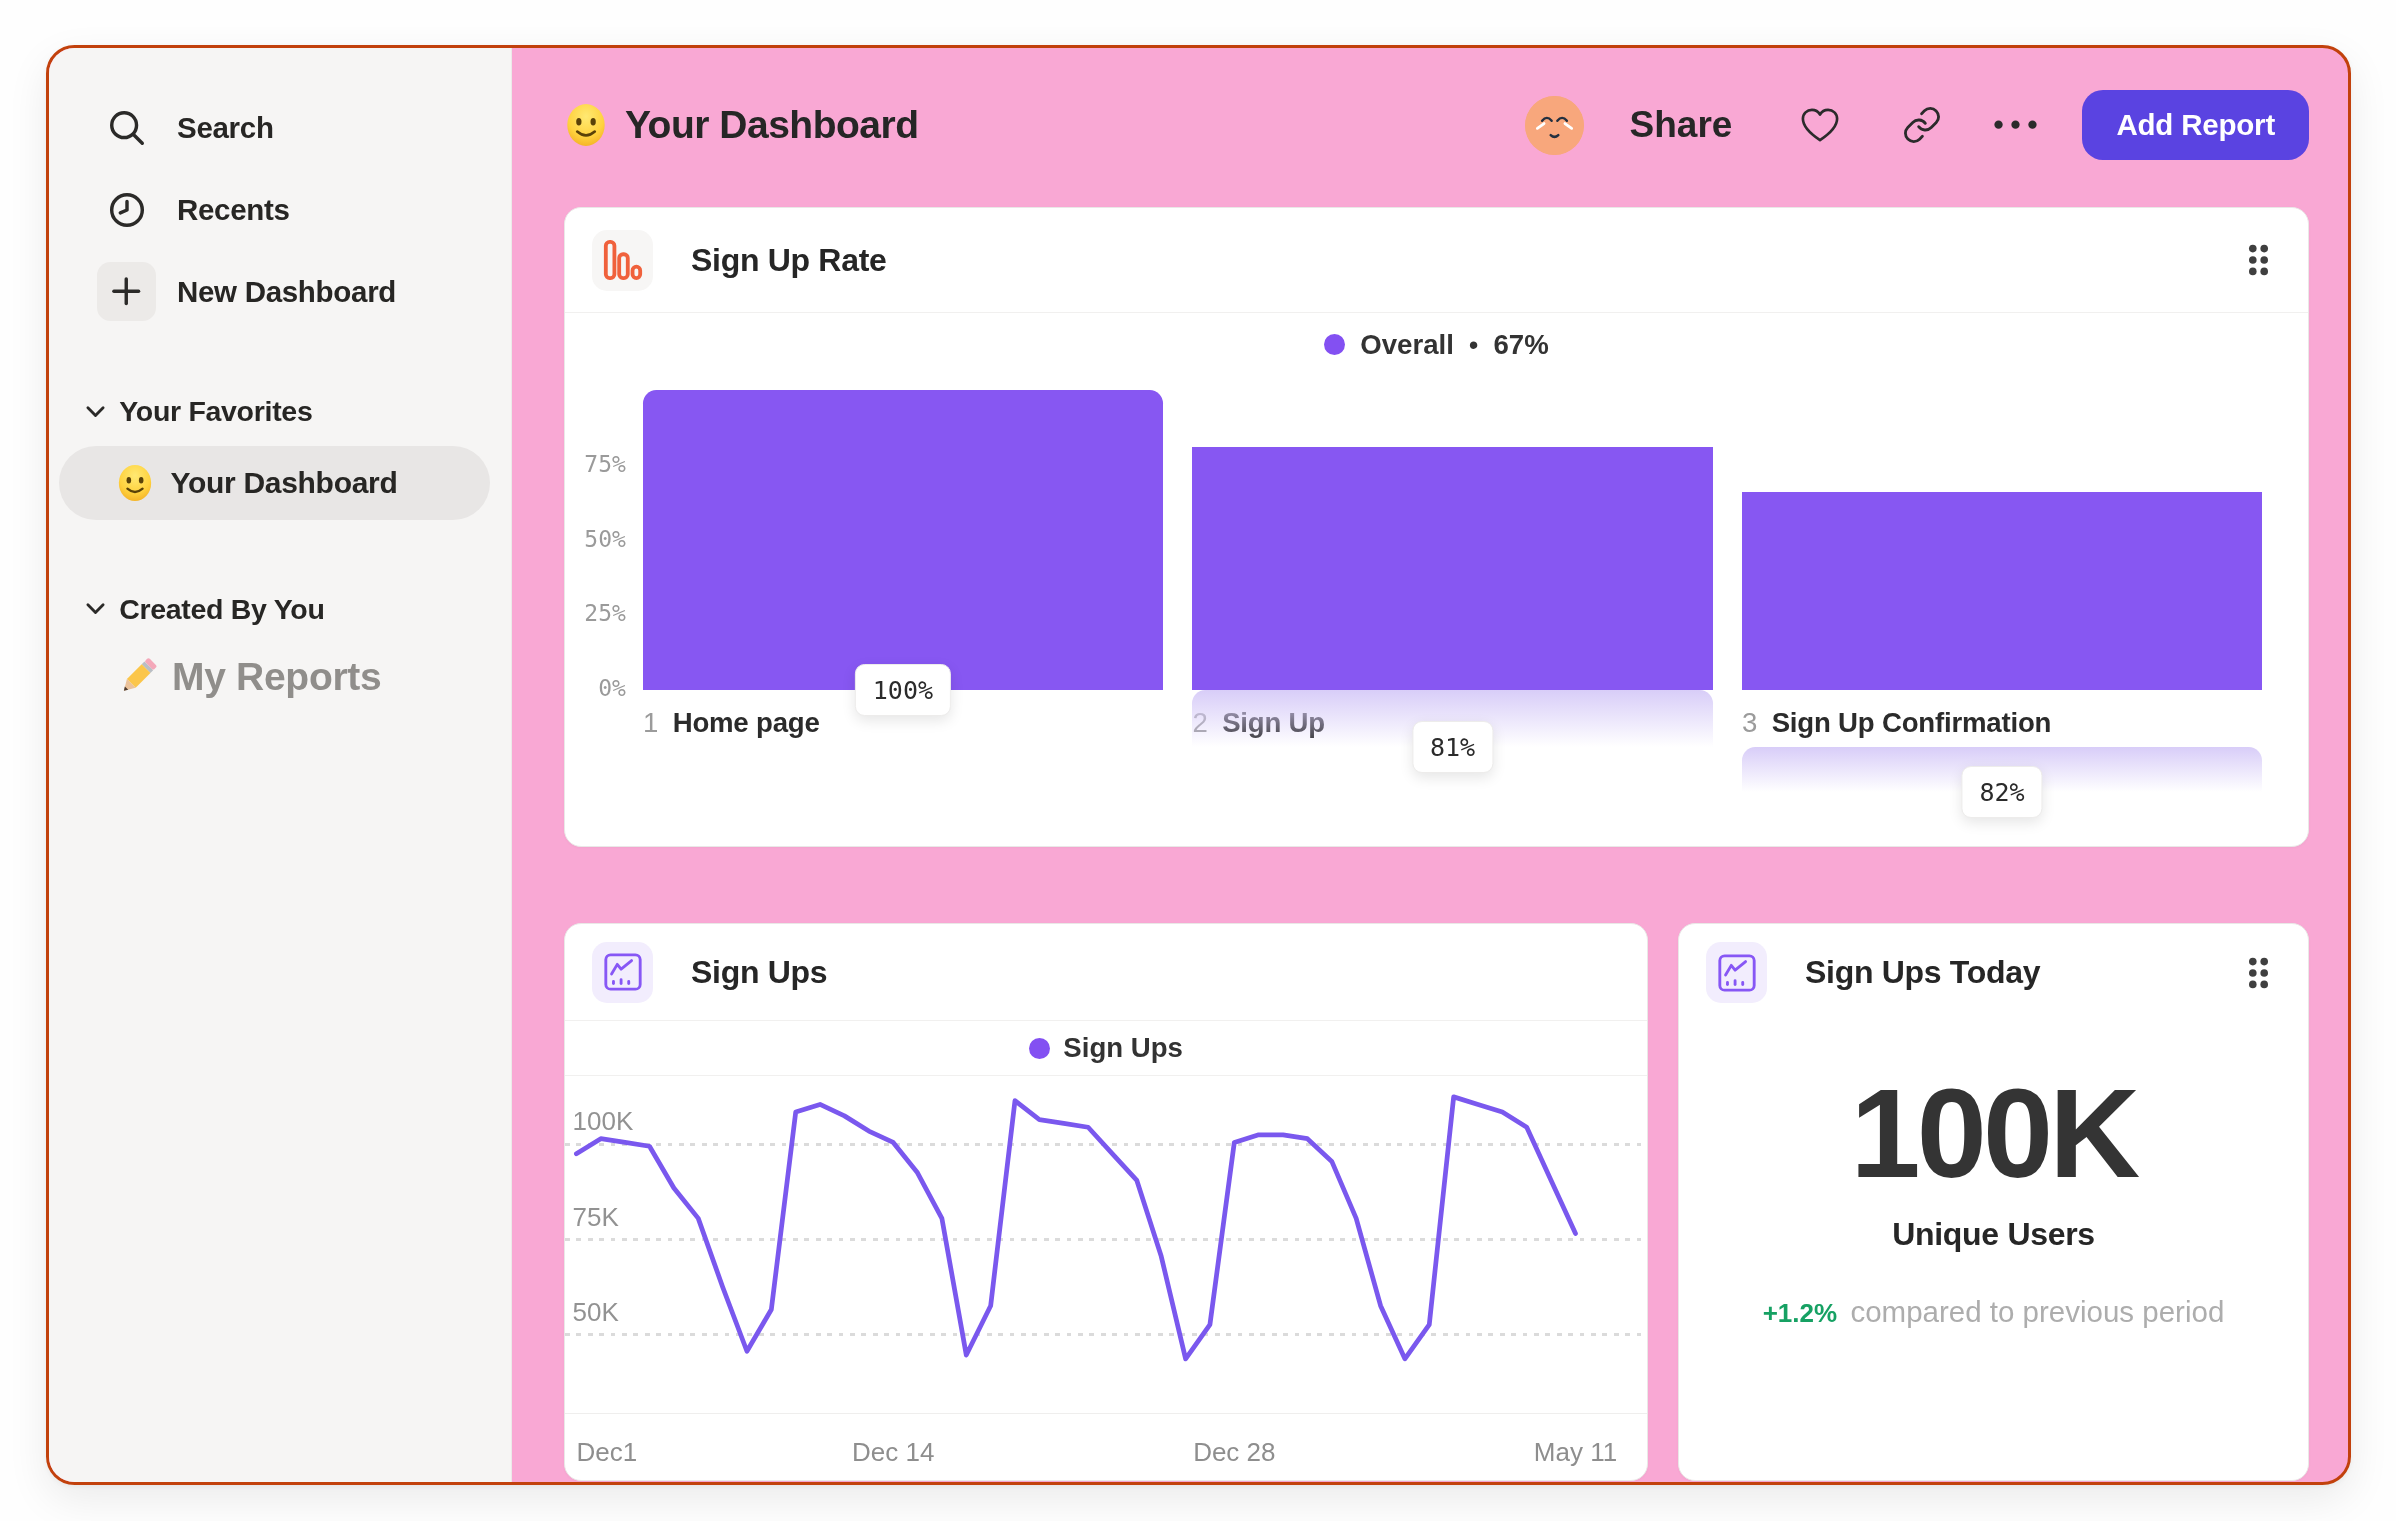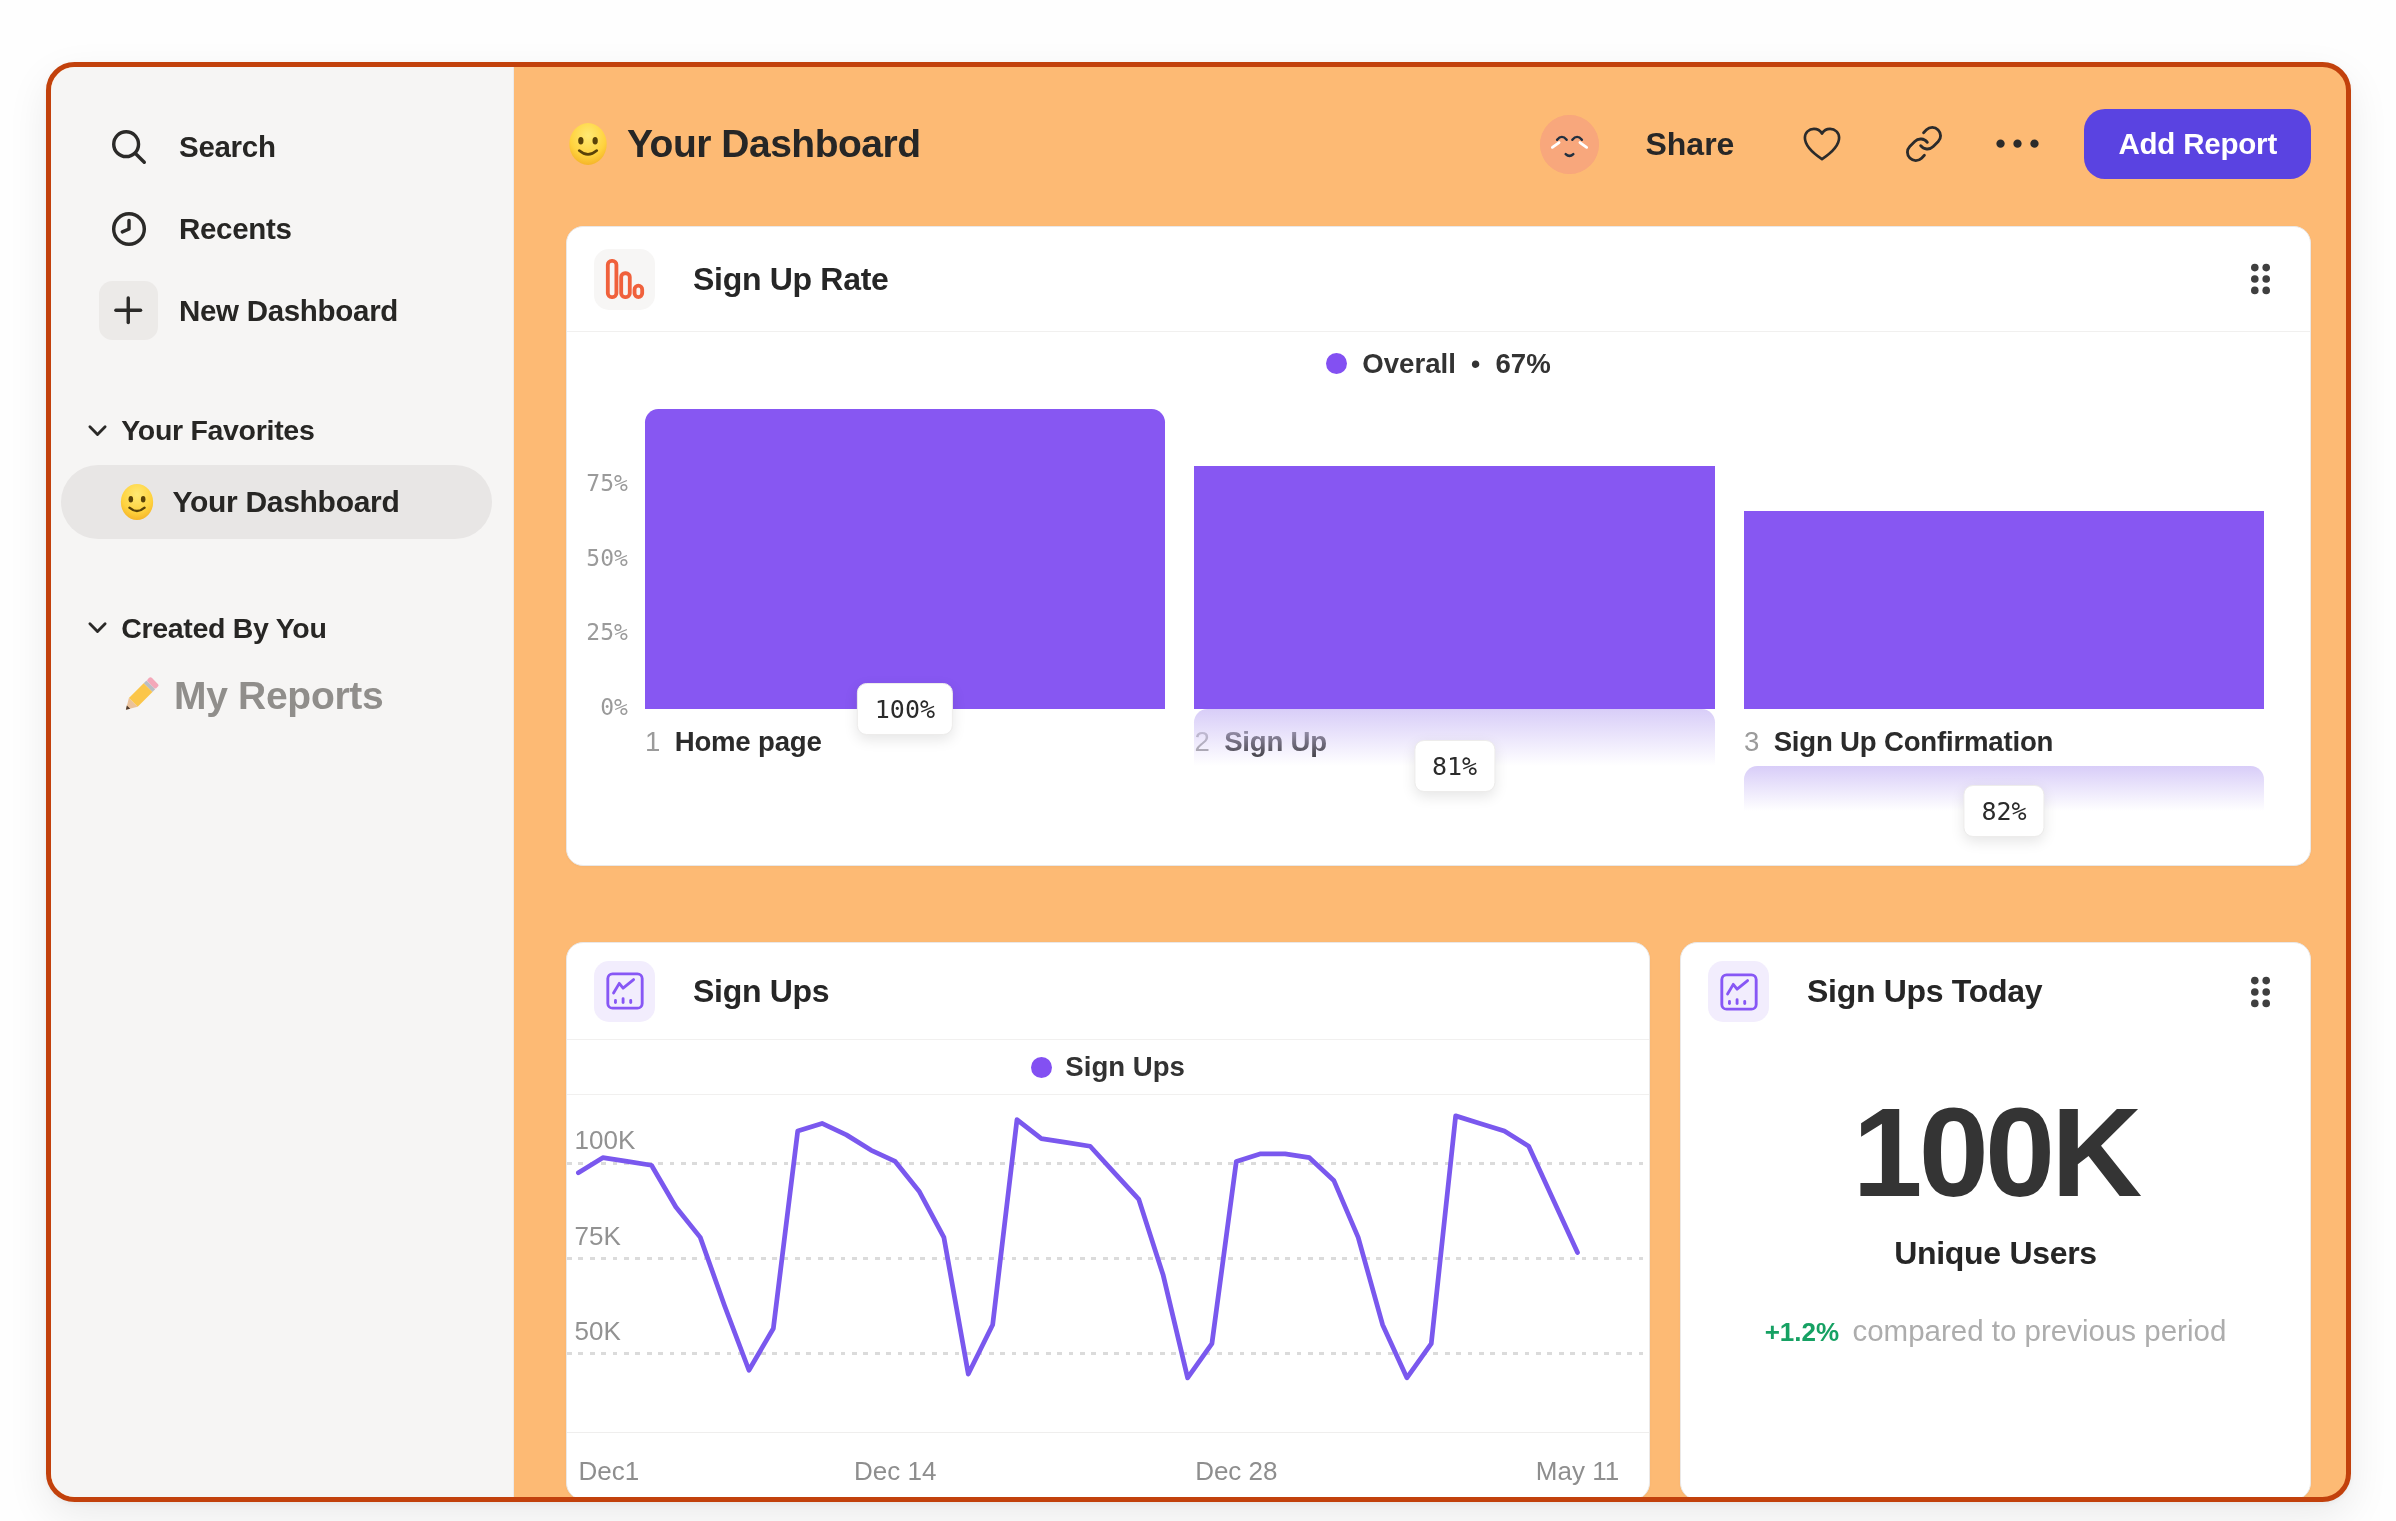--- a/index.html
+++ b/index.html
@@ -1,20 +1,20 @@
 <!DOCTYPE html>
 <html style="font-size:15px"><head>
 <meta charset="utf-8">
 <style>
   * { margin:0; padding:0; box-sizing:border-box; }
   html,body { width:2397px; height:1522px; background:#FEFEFE; font-family:"Liberation Sans", sans-serif; overflow:hidden; }
 
   .app-window {
-    position:absolute; left:46px; top:62px; width:2305px; height:1440px;
-    background:#fdba74; border:5px solid #c2410c; border-radius:28.5px;
+    position:absolute; left:46px; top:45px; width:2305px; height:1440px;
+    background:#f9a8d4; border:3px solid #c2410c; border-radius:28.5px;
     box-shadow:0 1.9px 5.7px rgba(0,0,0,.04), 0 15px 42px rgba(0,0,0,.08);
     display:flex; overflow:hidden;
   }
 
   
   .sidebar { width:463px; background:#F6F5F4; border-right:1px solid #ECEAE9; padding-top:49px; flex-shrink:0; }
   .side-item { display:flex; align-items:center; height:61px; padding-left:48px; cursor:pointer; }
   .side-item .ic { width:59px; height:59px; display:flex; align-items:center; justify-content:center; flex-shrink:0; }
   .side-item .lbl { margin-left:21px; font-size:29.5px; font-weight:700; color:#272624; letter-spacing:-0.3px; }
   .plus-box { width:59px; height:59px; background:#ECEAE8; border-radius:13.3px; display:flex; align-items:center; justify-content:center; }
@@ -27,21 +27,21 @@
   .side-sub { display:flex; align-items:center; height:61px; margin-top:11.4px; padding-left:68px; cursor:pointer; }
   .side-sub .lbl { margin-left:15px; font-size:39px; font-weight:700; color:#908E8B; letter-spacing:-0.3px; }
 
   
   .main { flex:1; padding:42px 45px 0 52px; position:relative; }
   .page-head { display:flex; align-items:center; height:70px; }
   .page-title-wrap { display:flex; align-items:center; gap:17px; }
   .page-title { font-size:39px; font-weight:700; color:#262626; letter-spacing:-0.5px; }
   .head-right { margin-left:auto; display:flex; align-items:center; }
   .avatar { width:59px; height:59px; border-radius:50%; background:#F8A77C; overflow:hidden; cursor:pointer; }
-  .share-lbl { margin-left:46px; font-size:32px; font-weight:600; color:#272727; cursor:pointer; }
+  .share-lbl { margin-left:46px; font-size:37px; font-weight:600; color:#272727; cursor:pointer; }
   .hbtn { display:flex; align-items:center; justify-content:center; cursor:pointer; }
   .heart-b { margin-left:67px; } .link-b { margin-left:61px; } .dots-b { margin-left:49px; }
   .add-report { margin-left:42px; background:#5A43E1; color:#fff; font-size:29.5px; font-weight:700; letter-spacing:-0.2px;
     border:none; border-radius:21px; padding:18px 34px; cursor:pointer; font-family:inherit; }
 
   .card { background:#fff; border:1px solid #EAE8E7; border-radius:17px; box-shadow:0 1px 2.9px rgba(0,0,0,.03); }
   .card-head { display:flex; align-items:center; padding:0 36px 0 27px; }
   .icon-box { width:61px; height:61px; border-radius:15px; display:flex; align-items:center; justify-content:center; flex-shrink:0; }
   .icon-box.orange { background:#F7F6F5; }
   .icon-box.purple { background:#F2EDFD; }

